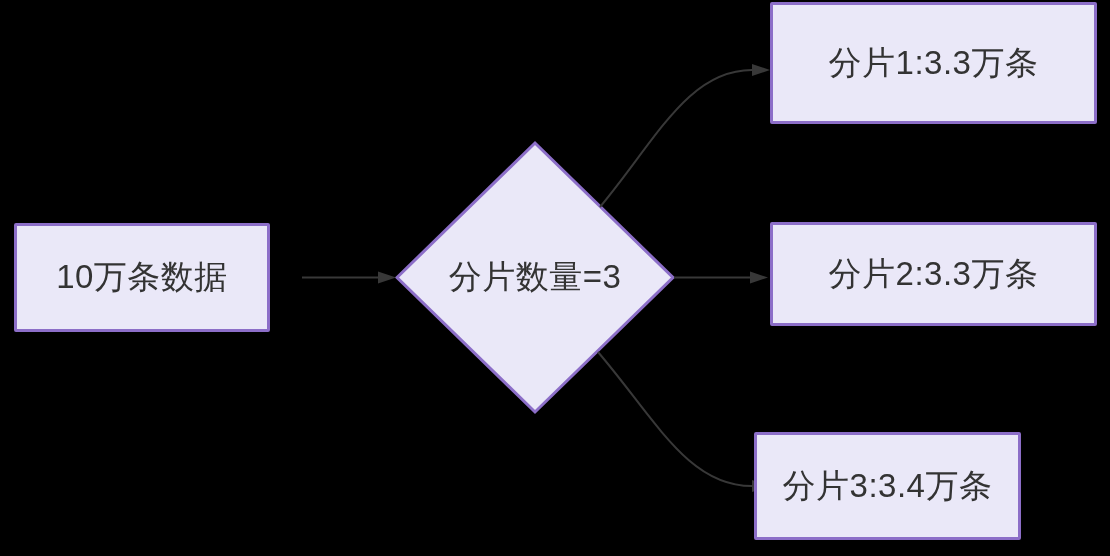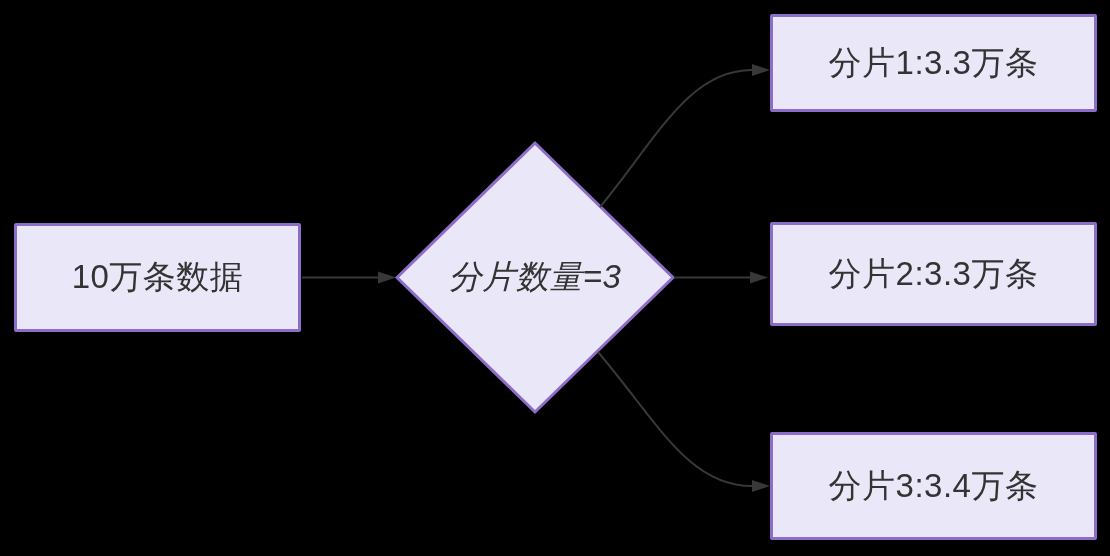--- a/index.html
+++ b/index.html
@@ -50,25 +50,25 @@
   }
   .rect-node {
     background: var(--node-fill);
     border: 3px solid var(--node-border);
     border-radius: 2px;
   }
   .diamond-label {
     background: transparent;
     border: none;
   }
-  #node-source { left: 14px;  top: 223px; width: 287px; height: 109px; }
-  #node-decision-label { left: 397px; top: 143px; width: 276px; height: 269px; font-style: italic; }
-  #node-shard1 { left: 770px; top: 14px;  width: 327px; height: 98px; justify-content: center; }
+  #node-source { left: 14px;  top: 223px; width: 256px; height: 109px; }
+  #node-decision-label { left: 397px; top: 143px; width: 276px; height: 269px; }
+  #node-shard1 { left: 770px; top: 2px;  width: 327px; height: 122px; justify-content: center; }
   #node-shard2 { left: 770px; top: 222px; width: 327px; height: 104px; }
-  #node-shard3 { left: 770px; top: 432px; width: 327px; height: 108px; }
+  #node-shard3 { left: 754px; top: 432px; width: 267px; height: 108px; }
 </style>
 </head>
 <body>
 
 <div class="canvas">
 
   <svg class="edges-layer" viewBox="0 0 1110 556" width="1110" height="556">
     <defs>
       <marker id="arrow" markerWidth="22" markerHeight="16" refX="1" refY="7" orient="auto" markerUnits="userSpaceOnUse">
         <path class="arrowhead" d="M1,1 L19,7 L1,13 Z"></path>

